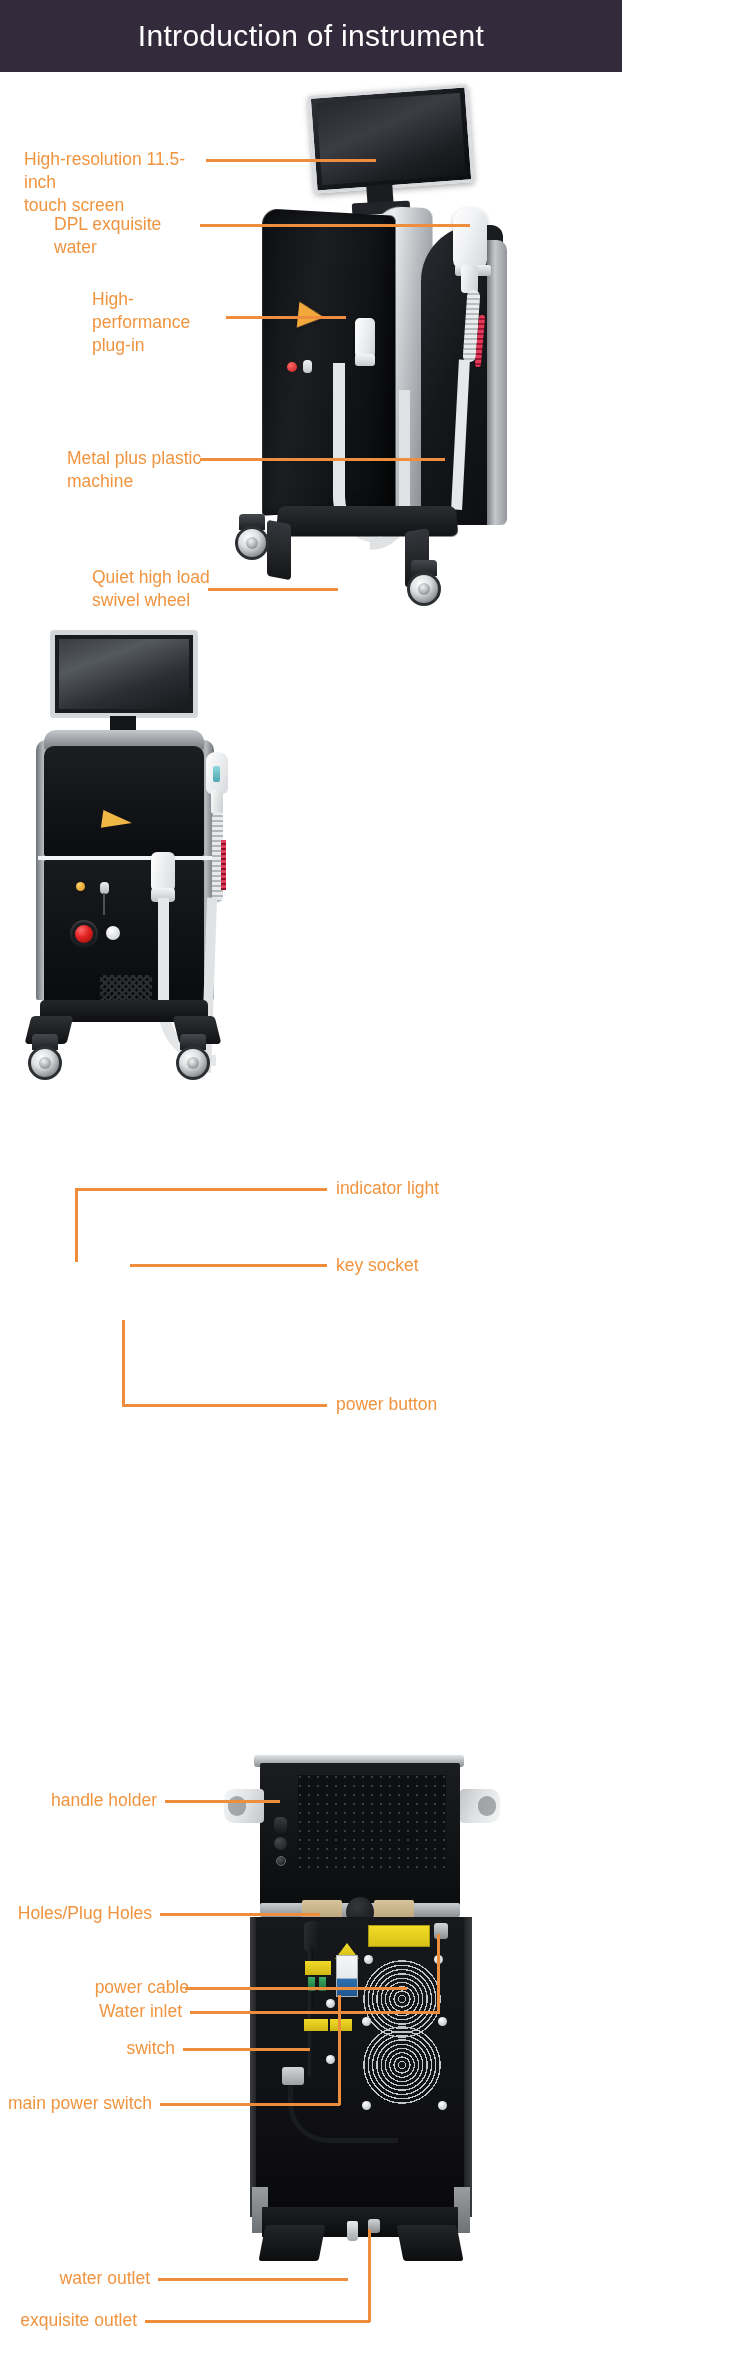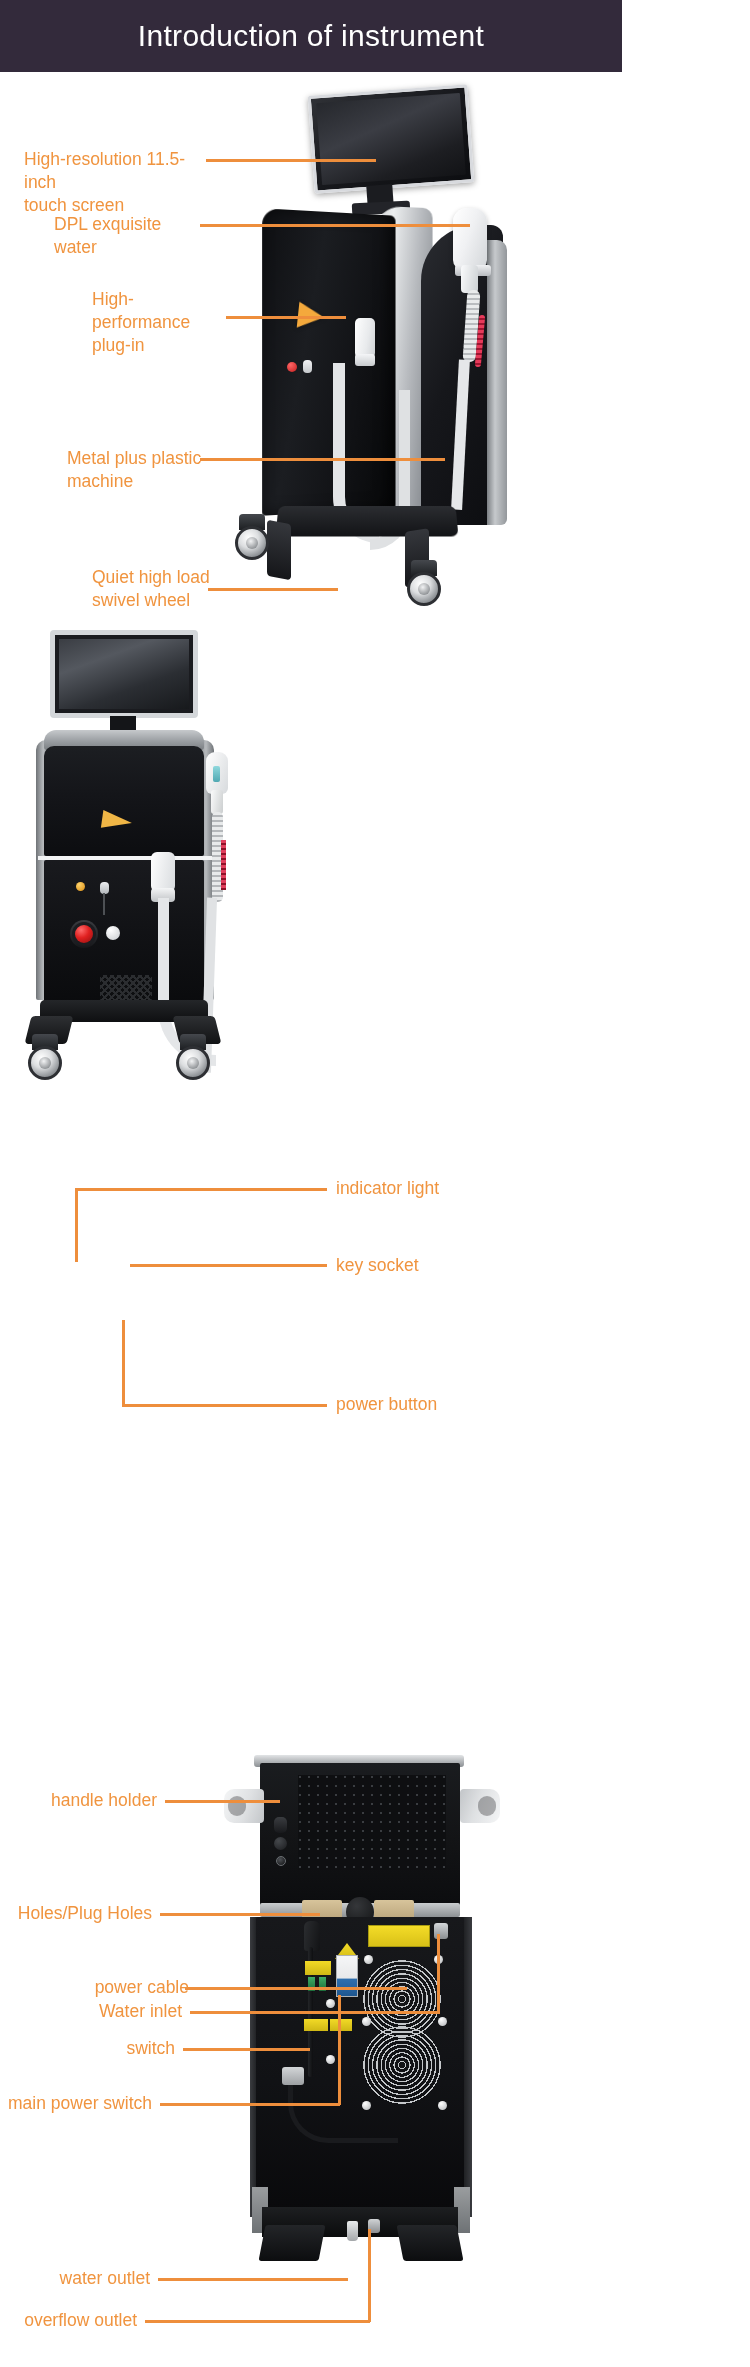--- a/index.html
+++ b/index.html
@@ -838,14 +838,14 @@
   <div class="lbl r" style="left:12px;  top:1976px; width:177px;">power cable</div>
 
   <div class="lbl r" style="left:0px;  top:2000px; width:182px;">Water inlet</div>
 
   <div class="lbl r" style="left:0px;  top:2037px; width:175px;">switch</div>
 
   <div class="lbl r" style="left:0px;  top:2092px; width:152px;">main power switch</div>
 
   <div class="lbl r" style="left:0px;  top:2267px; width:150px;">water outlet</div>
 
-  <div class="lbl r" style="left:0px;  top:2309px; width:137px;">overflow outlet</div>
+  <div class="lbl r" style="left:0px;  top:2309px; width:137px;">exquisite outlet</div>
 </div>
 
 </body></html>

